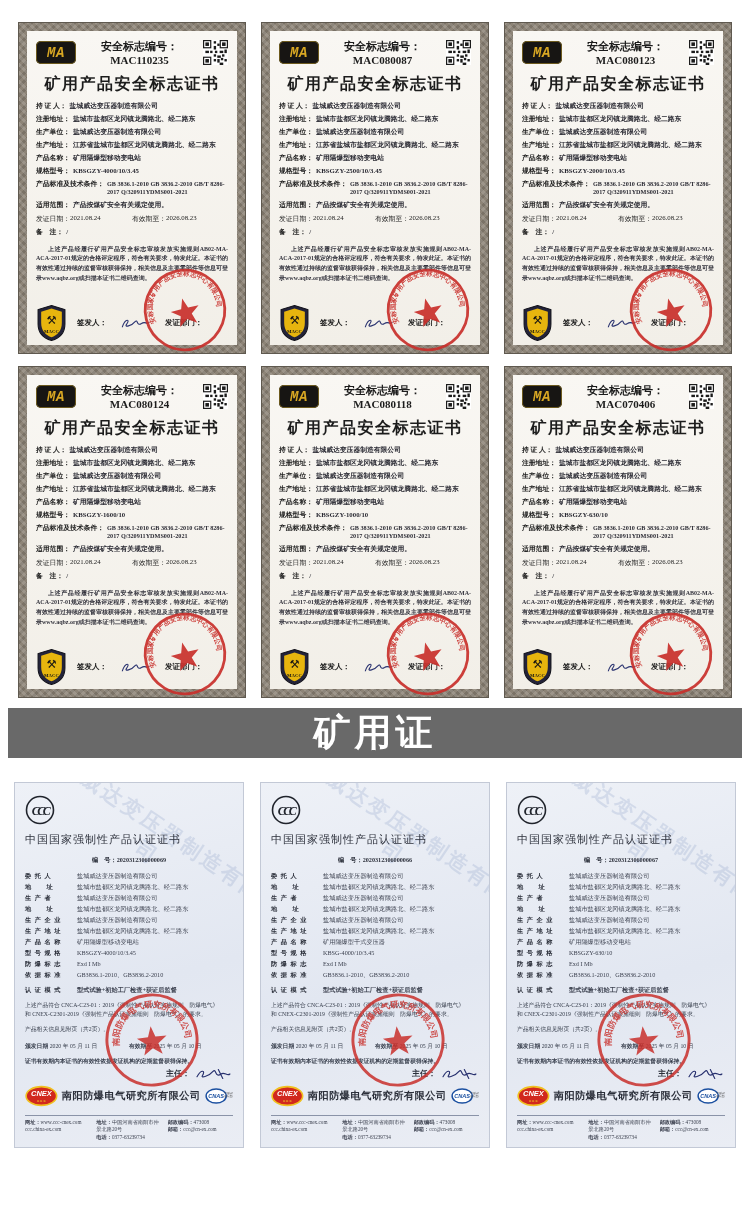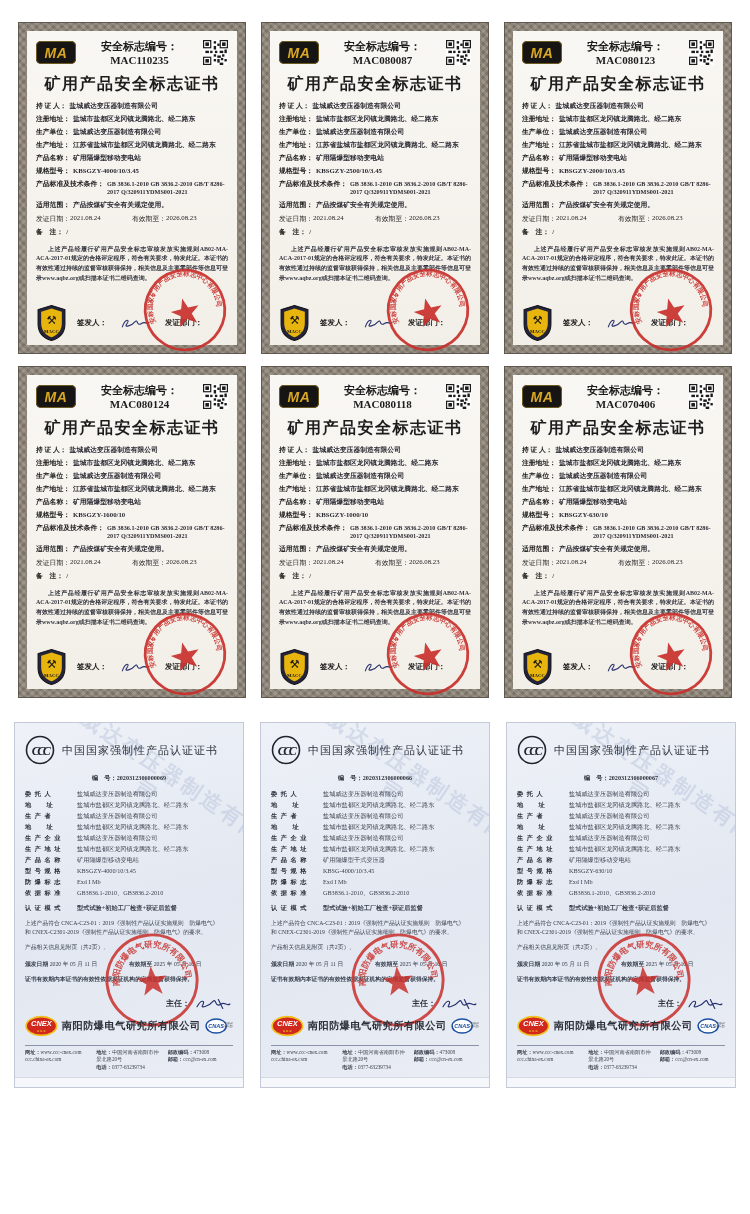--- a/index.html
+++ b/index.html
@@ -17,21 +17,21 @@
     background-color:#8d8477;
     background-image:
       repeating-linear-gradient(45deg, rgba(255,255,255,.14) 0 3px, rgba(0,0,0,0) 3px 6px),
       repeating-linear-gradient(-45deg, rgba(40,35,30,.18) 0 3px, rgba(0,0,0,0) 3px 6px);
     box-shadow: inset 0 0 0 1px #5f594f; }
   .ma-inner { width:100%; height:100%; background:linear-gradient(180deg,#f9f7f3,#f2efe8);
     padding:8px 9px 6px 9px; position:relative; font-family:"Liberation Serif", serif; color:#1c1c1c; }
   .ma-head { display:flex; align-items:center; gap:5px; }
   .ma-logo { width:40px; height:23px; background:#171513; border-radius:5px; color:#d8a723;
     display:flex; align-items:center; justify-content:center; font-weight:bold; font-style:italic;
-    font-size:14px; font-family:Liberation Sans, sans-serif; letter-spacing:.5px;
+    font-size:14px; font-family:Liberation Mono, monospace; letter-spacing:.5px;
     box-shadow:0 0 0 1px #6d5a1e inset; }
   .ma-num { flex:1; text-align:center; font-size:11px; font-weight:bold; }
   .qr { width:25px; height:25px; }
   .ma-title { text-align:center; font-size:16px; font-weight:bold; letter-spacing:1.5px; margin:8px 0 7px 0; }
   .ma-fields { font-size:6.8px; }
   .ma-row { display:flex; margin-bottom:4.6px; line-height:1.25; }
   .ma-row .lbl { font-weight:bold; white-space:nowrap; margin-right:3px; }
   .ma-row .val { font-weight:bold; color:#2a2a33; }
   .ma-row .val2 { font-weight:bold; color:#2a2a33; font-size:6.2px; }
   .ma-dates { display:flex; margin-bottom:4.6px; }
@@ -46,35 +46,35 @@
     transform:rotate(-14deg); opacity:.92; pointer-events:none; }
 
   
   .ccc-grid { display:flex; justify-content:space-between; padding:0 14px; margin-top:24px; }
   .ccc-cert { width:230px; height:366px; background:linear-gradient(165deg,#eef1f7 0%,#e2e7f1 55%,#eaedf4 100%);
     border:1px solid #c3c9d6; position:relative; overflow:hidden; padding:10px 10px 0 10px;
     font-family:"Liberation Serif", serif; color:#2b2f3a; }
   .ccc-watermark { position:absolute; left:-10px; top:30px; width:300px; text-align:center;
     transform:rotate(34deg); transform-origin:center; font-size:21px; font-weight:bold;
     color:rgba(125,145,190,.22); letter-spacing:3px; pointer-events:none; }
-  .ccc-head { display:flex; align-items:center; gap:7px; margin-top:2px; position:relative; }
+  .ccc-head { display:flex; align-items:flex-start; gap:7px; margin-top:2px; position:relative;flex-direction:column; }
   .ccc-logo { width:30px; height:30px; flex:none; }
   .ccc-title { font-size:11px; font-weight:normal; letter-spacing:1px; }
   .ccc-num { text-align:center; font-size:6.2px; font-weight:bold; margin:9px 0 7px 0; position:relative; }
   .ccc-rows { position:relative; font-size:6.2px; }
   .ccc-row { display:flex; margin-bottom:3.6px; line-height:1.2; }
   .ccc-row .clbl { width:52px; flex:none; font-weight:bold; letter-spacing:1px; }
   .ccc-row .cval { flex:1; color:#3a3f4d; }
   .ccc-statement { position:relative; font-size:5.8px; line-height:1.5; margin-top:8px; color:#333a48; }
   .ccc-note { position:relative; font-size:5.8px; margin-top:6px; color:#333a48; }
   .ccc-dates { position:relative; display:flex; font-size:5.8px; margin-top:8px; color:#333a48; }
   .ccc-dates span { flex:1; }
   .ccc-validity { position:relative; font-size:5.8px; margin-top:6px; font-weight:bold; color:#333a48; }
   .ccc-director { position:relative; display:flex; justify-content:flex-end; align-items:center;
-    gap:3px; margin-top:12px; font-size:8px; font-weight:bold; }
+    gap:3px; font-size:8px; font-weight:bold; }
   .ccc-org { position:relative; display:flex; align-items:center; gap:4px; }
   .ccc-issuer { font-size:10.2px; font-weight:bold; letter-spacing:.5px; white-space:nowrap; }
   .ccc-contact { position:relative; display:flex; gap:6px; border-top:1px solid #8a93a8;
     margin-top:5px; padding-top:3px; font-size:5.2px; color:#3a3f4d; line-height:1.5; }
   .ccc-contact .col { flex:1; }
   .ccc-serial { position:relative; margin:5px -10px 0 -10px; background:#f6f7fa; border-top:1px solid #d4d9e3;
     padding:4px 10px 6px 10px; color:#c0392b; font-weight:bold; font-size:9px;
     font-family:"Liberation Mono", monospace; letter-spacing:2px; }
   .ccc-stamp { position:absolute; left:88px; top:208px; width:98px; height:98px;
     transform:rotate(-6deg); opacity:.85; pointer-events:none; }
@@ -779,20 +779,23 @@
               <circle cx="40" cy="40" r="37" fill="none" stroke="#c9302c" stroke-width="2.6"></circle>
               <path d="M40,29 L43.3,38.5 L53.3,38.7 L45.3,44.7 L48.2,54.3 L40,48.6 L31.8,54.3 L34.7,44.7 L26.7,38.7 L36.7,38.5 Z" fill="#c9302c"></path>
               <text font-size="6" fill="#c9302c" font-weight="bold"><textPath href="#maArc" startOffset="50%" text-anchor="middle">安标国家矿用产品安全标志中心有限公司</textPath></text>
             </svg>
           </div>
         </div>
       </div>
 
   </div>
 
+  <div class="banner banner2">
+    <span>矿用证</span>
+  </div>
 
   <div class="ccc-grid">
 
       <div class="ccc-cert">
         <div class="ccc-watermark">盐城威达变压器制造有限公司</div>
         <div class="ccc-head">
           <svg class="ccc-logo" viewBox="0 0 30 30">
             <circle cx="15" cy="15" r="13.5" fill="none" stroke="#20242c" stroke-width="1.6"></circle>
             <text x="15" y="20" font-size="12" font-weight="bold" font-style="italic" text-anchor="middle" fill="#20242c" letter-spacing="-2.5" font-family="Liberation Serif, serif">CCC</text>
           </svg>

